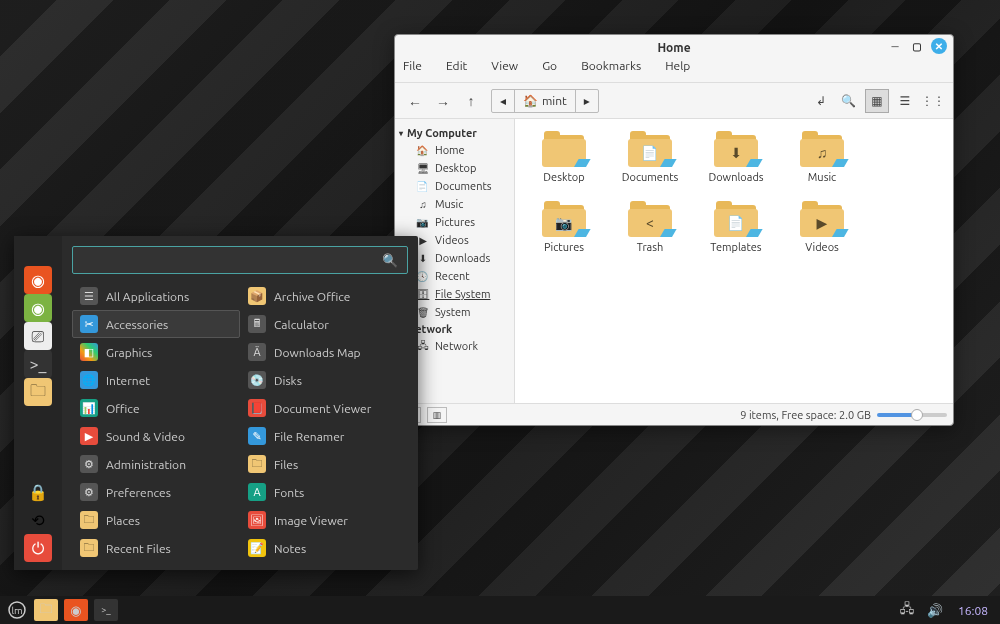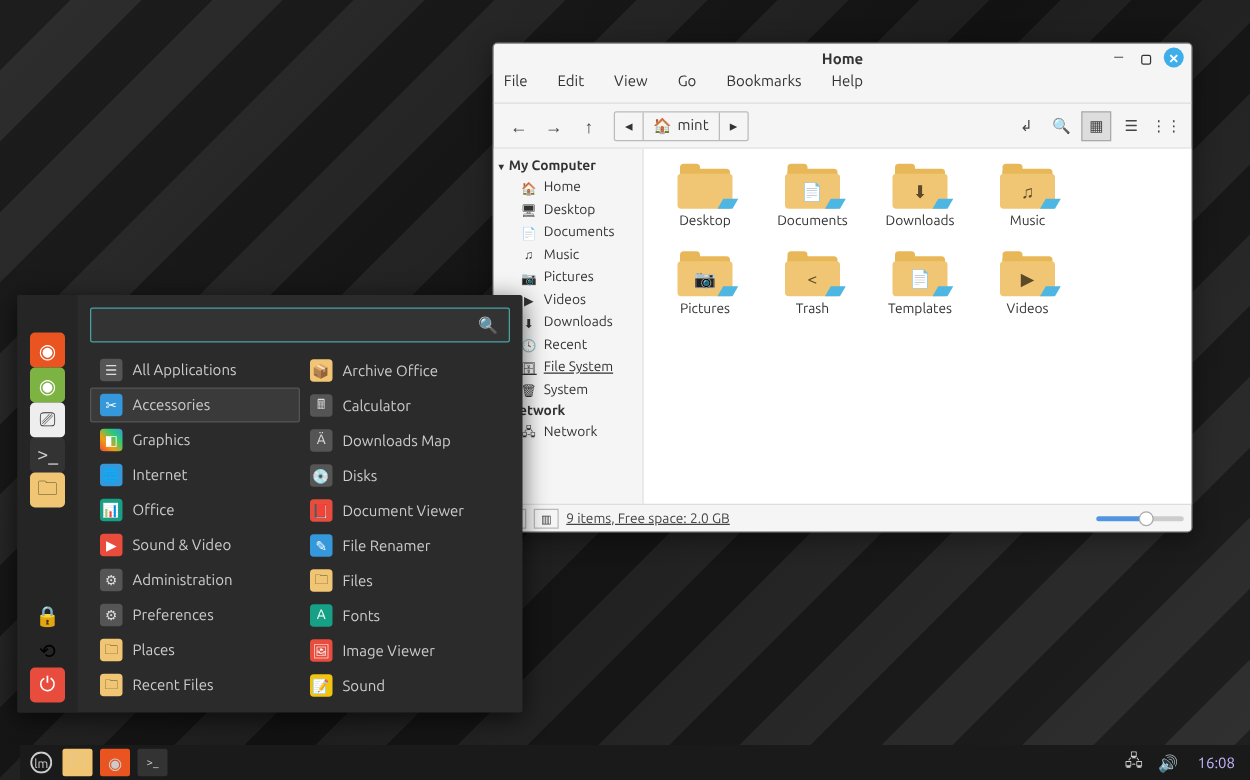--- a/index.html
+++ b/index.html
@@ -46,21 +46,21 @@
 .fm-folder { width: 82px; display: flex; flex-direction: column; align-items: center; gap: 4px; cursor: pointer; }
 .fm-folder .ficon { width: 44px; height: 36px; position: relative; }
 .fm-folder .ficon .back { position: absolute; top: 4px; left: 2px; width: 40px; height: 30px; background: #e8b858; border-radius: 3px; }
 .fm-folder .ficon .tab { position: absolute; top: 0; left: 2px; width: 16px; height: 8px; background: #e8b858; border-radius: 3px 3px 0 0; }
 .fm-folder .ficon .front { position: absolute; top: 8px; left: 0; width: 44px; height: 28px; background: #f0c674; border-radius: 3px; }
 .fm-folder .ficon .stripe { position: absolute; bottom: 0; right: 0; width: 12px; height: 8px; background: #4db6e2; transform: skewX(-30deg); transform-origin: bottom right; }
 .fm-folder .ficon .sym { position: absolute; top: 14px; left: 0; width: 44px; text-align: center; font-size: 14px; color: #5a4a2a; }
 .fm-folder .lbl { font-size: 11px; color: #333; text-align: center; }
 .fm-statusbar { height: 22px; border-top: 1px solid #ddd; display: flex; align-items: center; font-size: 11px; color: #444; padding: 0 6px; gap: 6px; }
 .fm-statusbar .stbtn { width: 20px; height: 16px; border: 1px solid #bbb; display: flex; align-items: center; justify-content: center; font-size: 9px; cursor: pointer; }
-.fm-statusbar .msg { flex: 1; text-align: left; text-decoration: underline; }
+.fm-statusbar .msg { flex: 1; text-align: right; }
 .fm-statusbar .slider { width: 70px; height: 4px; background: linear-gradient(to right, #5294e2 50%, #ccc 50%); border-radius: 2px; position: relative; }
 .fm-statusbar .slider::after { content: ""; position: absolute; top: -4px; left: 48%; width: 10px; height: 10px; background: #fff; border: 1px solid #aaa; border-radius: 50%; }
 
 
 .menu {
   position: absolute; top: 236px; left: 14px; width: 404px; height: 334px;
   background: #2b2b2b; display: flex; box-shadow: 0 4px 20px rgba(0,0,0,0.6);
   border-radius: 2px;
 }
 .menu-fav { width: 48px; background: #252525; display: flex; flex-direction: column; align-items: center; padding: 30px 0 8px; gap: 14px; }
@@ -73,21 +73,21 @@
 .menu-cols { flex: 1; display: flex; margin-top: 8px; overflow: hidden; }
 .menu-col { flex: 1; overflow-y: auto; }
 .menu-col::-webkit-scrollbar { width: 4px; }
 .menu-col::-webkit-scrollbar-thumb { background: #555; }
 .menu-item { display: flex; align-items: center; gap: 8px; padding: 5px 8px; font-size: 12px; color: #ccc; cursor: pointer; border-radius: 2px; }
 .menu-item.sel { background: #3a3a3a; border: 1px solid #555; padding: 4px 7px; }
 .menu-item.dim { color: #777; }
 .menu-item .micon { width: 18px; height: 18px; border-radius: 3px; display: flex; align-items: center; justify-content: center; font-size: 11px; flex-shrink: 0; }
 
 
-.taskbar { position: absolute; bottom: 0; left: 0; right: 0; height: 28px; background: #1a1a1a; display: flex; align-items: center; padding: 0 6px; gap: 6px; margin-left: 16px; }
+.taskbar { position: absolute; bottom: 0; left: 0; right: 0; height: 28px; background: #1a1a1a; display: flex; align-items: center; padding: 0 6px; gap: 6px; }
 .taskbar .tbtn { height: 22px; min-width: 22px; display: flex; align-items: center; justify-content: center; cursor: pointer; font-size: 13px; color: #ccc; padding: 0 2px; }
 .taskbar .tspacer { flex: 1; }
 .taskbar .clock { font-size: 12px; color: #c4b5fd; padding: 0 6px; }
 
 
 .bg-orange { background: #e95420; color: #fff; }
 .bg-green { background: #7cb342; color: #fff; }
 .bg-white { background: #eee; color: #333; }
 .bg-dark { background: #333; color: #ccc; }
 .bg-folder { background: #f0c674; color: #5a4a2a; }
@@ -379,21 +379,21 @@
           <div class="menu-item">
             <span class="micon bg-teal">A</span>
             <span>Fonts</span>
           </div>
           <div class="menu-item">
             <span class="micon bg-red">🖼</span>
             <span>Image Viewer</span>
           </div>
           <div class="menu-item">
             <span class="micon bg-yellow">📝</span>
-            <span>Sound</span>
+            <span>Notes</span>
           </div>
           <div class="menu-item dim"></div>
         </div>
     </div>
   </div>
 </div>
 
 <div class="taskbar">
   <div class="tbtn">
     <svg width="18" height="18" viewBox="0 0 18 18">

